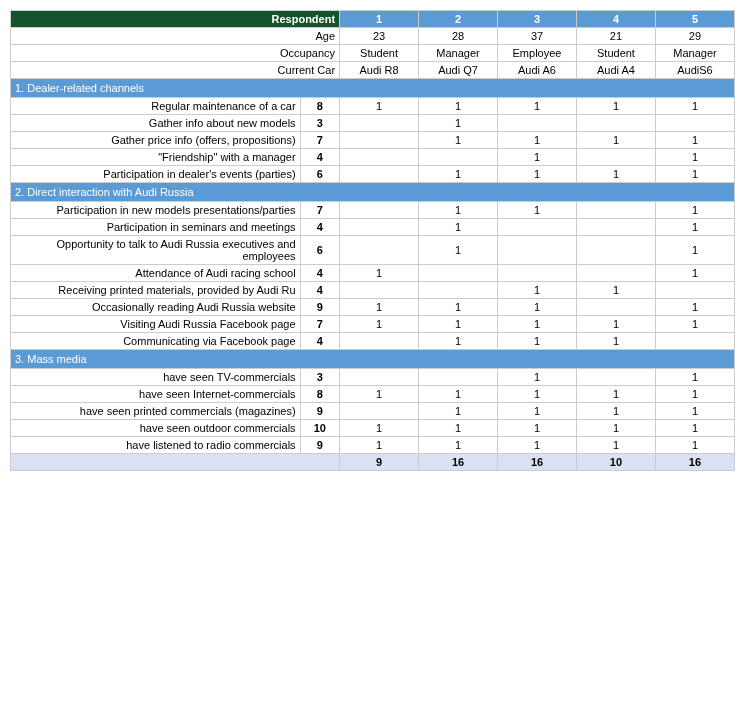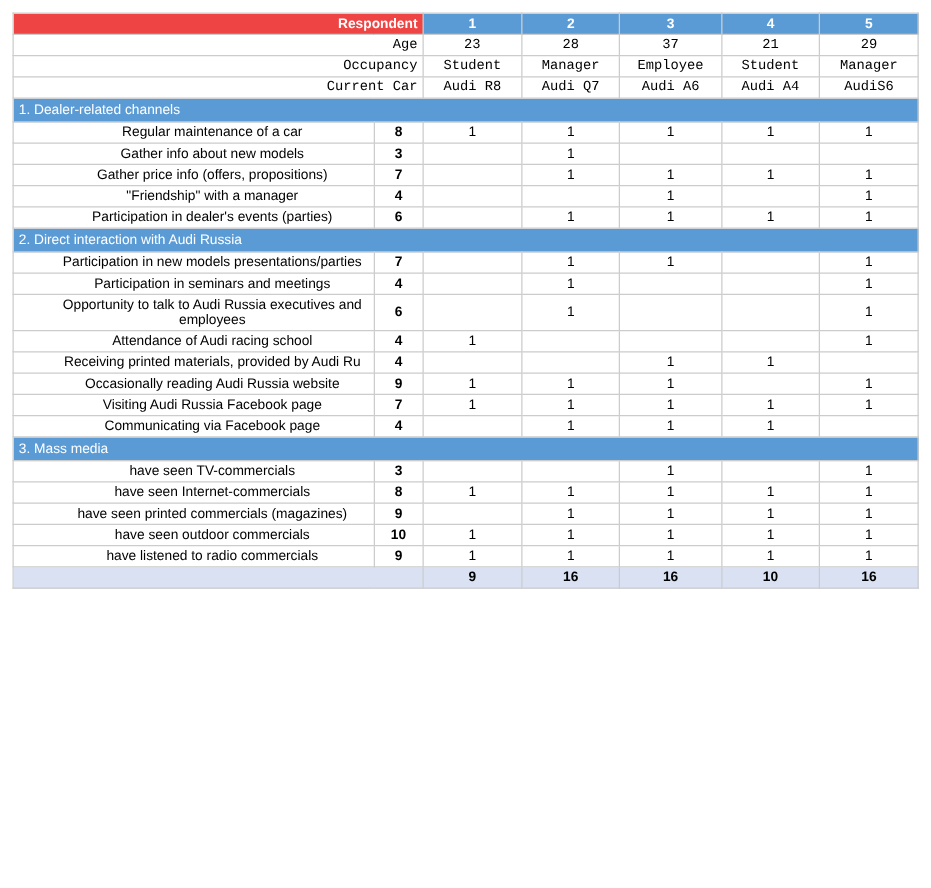--- a/index.html
+++ b/index.html
@@ -23,37 +23,36 @@
       color: #fff;
       font-weight: bold;
       text-align: center;
     }
     .header-row th.label-col {
       text-align: right;
     }
     .meta-row td {
       text-align: right;
       background: #fff;
-      font-family: Liberation Mono, monospace;
     }
     .meta-row td.val-cell {
       text-align: center;
       background: #fff;
     }
     .section-row td {
       background: #5b9bd5;
       color: #fff;
       font-weight: normal;
       padding: 3px 4px;
     }
     .data-row td {
       background: #fff;
     }
     .data-row td.label-cell {
-      text-align: center;
+      text-align: right;
       padding-left: 34px;
     }
     .data-row td.weight-cell {
       font-weight: bold;
       text-align: center;
       background: #fff;
     }
     .data-row td.val-cell {
       text-align: center;
     }
@@ -72,21 +71,21 @@
       width: 60px;
     }
   </style>
 </head>
 <body>
 
 <table>
 
   <thead>
     <tr class="header-row">
-      <th class="label-col" colspan="2" style="text-align:right; background:#ef4444; color:#fff;">Respondent</th>
+      <th class="label-col" colspan="2" style="text-align:right; background:#14532d; color:#fff;">Respondent</th>
       <th class="num-col">1</th>
       <th class="num-col">2</th>
       <th class="num-col">3</th>
       <th class="num-col">4</th>
       <th class="num-col">5</th>
     </tr>
   </thead>
   <tbody id="table-body">
   <tr class="meta-row">
         <td colspan="2" style="text-align: right;">Age</td>

